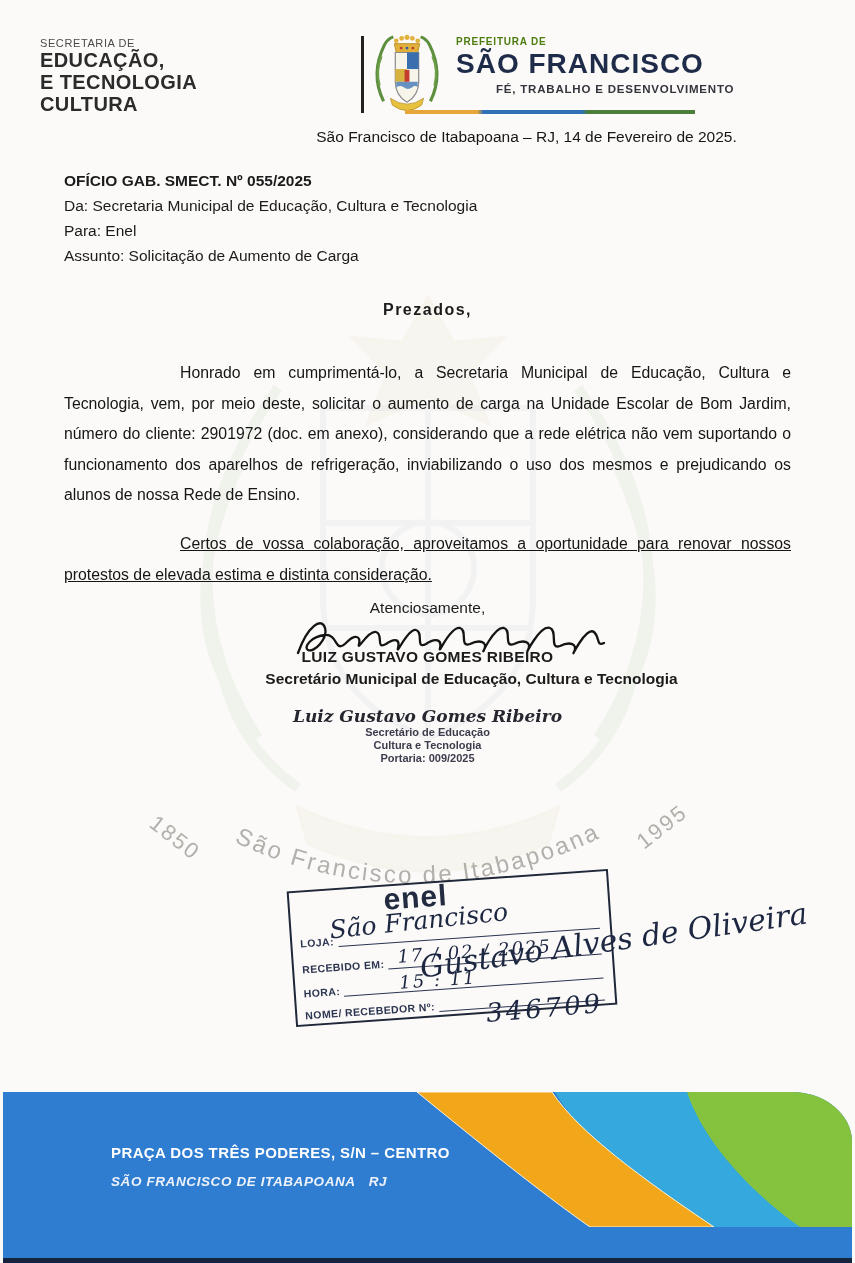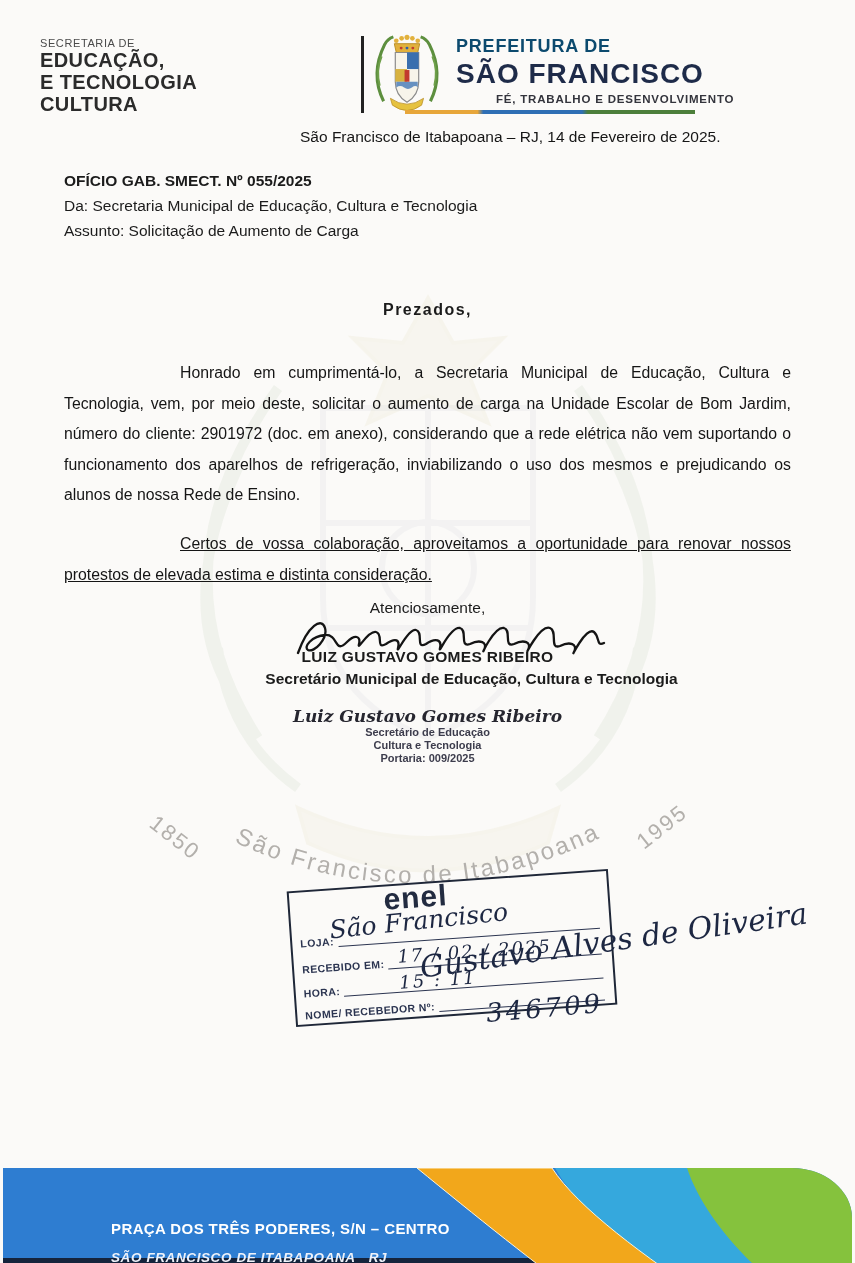--- a/index.html
+++ b/index.html
@@ -8,27 +8,27 @@
     background:#fbfaf8;
     font-family:"Liberation Sans",sans-serif;color:#1b1b1b;
   }
   
   .hdr-left{position:absolute;top:37px;left:40px;width:312px;color:#333;}
   .hdr-left .small{font-size:11px;letter-spacing:.6px;color:#4a4a4a;}
   .hdr-left .big{font-size:20px;font-weight:bold;line-height:22px;color:#2b2b2b;letter-spacing:.4px;}
   .hdr-divider{position:absolute;top:36px;left:361px;width:3px;height:77px;background:#222;}
   .hdr-emblem{position:absolute;top:27px;left:368px;width:78px;height:88px;}
   .hdr-right{position:absolute;top:36px;left:456px;}
-  .hdr-right .pre{font-size:18px;letter-spacing:.8px;color:#0c4a6e;font-weight:bold;}
+  .hdr-right .pre{font-size:10px;letter-spacing:.8px;color:#4d7c0f;font-weight:bold;}
   .hdr-right .name{font-size:28px;font-weight:bold;letter-spacing:1px;color:#1e2b49;margin-top:1px;}
   .hdr-right .motto{font-size:11.5px;letter-spacing:.8px;color:#33343c;font-weight:bold;margin-top:3px;margin-left:40px;}
   .hdr-line{position:absolute;top:110px;left:405px;width:290px;height:4px;
     background:linear-gradient(to right,#e7a63a 0%,#e7a63a 25%,#2f6fb5 27%,#2f6fb5 61%,#4c7f3b 63%,#4c7f3b 100%);}
   
-  .dateline{position:absolute;top:128px;left:300px;width:467px;text-align:left;font-size:15.5px;color:#161616;}
+  .dateline{position:absolute;top:128px;left:293px;width:467px;text-align:center;font-size:15.5px;color:#161616;}
   .refblock{position:absolute;top:168px;left:64px;font-size:15.5px;line-height:25px;}
   .refblock .num{font-weight:bold;}
   .salutation{position:absolute;top:301px;left:0;width:100%;text-align:center;font-size:16px;font-weight:bold;letter-spacing:1.5px;}
   .para{position:absolute;left:64px;width:727px;text-align:justify;font-size:15.8px;line-height:30.5px;text-indent:116px;color:#151515;}
   .p1{top:358px;}
   .p2{top:529px;text-decoration:underline;}
   .closing{position:absolute;top:599px;left:0;width:100%;text-align:center;font-size:15.5px;}
   .sig-svg{position:absolute;top:611px;left:292px;width:322px;height:56px;}
   .signer-name{position:absolute;top:648px;left:0;width:100%;text-align:center;font-size:15.5px;font-weight:bold;letter-spacing:.3px;}
   .signer-title{position:absolute;top:670px;left:0;width:100%;text-align:center;font-size:15.5px;font-weight:bold;margin-left:44px;}
@@ -46,21 +46,21 @@
   .rx-brand{position:absolute;top:-4px;left:94px;font-size:30px;font-weight:800;letter-spacing:1px;color:#222b40;}
   .rx-row{position:absolute;left:8px;right:10px;display:flex;align-items:flex-end;font-size:10.5px;letter-spacing:.4px;font-weight:bold;color:#2b3450;}
   .rx-row .line{flex:1;border-bottom:1.6px solid #2b3450;height:12px;margin-left:4px;}
   .hw{font-family:"DejaVu Serif",serif;font-style:italic;color:#1d2742;}
   .rx-hw-store{position:absolute;top:22px;left:38px;font-size:25px;transform:rotate(-2deg);}
   .rx-hw-date{position:absolute;top:60px;left:104px;font-size:18px;letter-spacing:2px;}
   .rx-hw-hour{position:absolute;top:86px;left:104px;font-size:18px;letter-spacing:2px;}
   .rx-hw-receiver{position:absolute;top:922px;left:418px;width:400px;font-size:30px;transform:rotate(-8deg);white-space:nowrap;}
   .rx-hw-reg{position:absolute;top:993px;left:486px;font-size:26px;letter-spacing:3px;transform:rotate(-5deg);}
   
-  .footer{position:absolute;left:3px;right:3px;bottom:0;height:95px;background:#2e7dd1;
+  .footer{position:absolute;left:3px;right:3px;bottom:0;height:171px;background:#2e7dd1;
     border-top-right-radius:60px 50px;overflow:hidden;padding-left:16px;}
   .footer-dark{position:absolute;left:0;right:0;bottom:0;height:5px;background:#15243c;}
   .footer-swoosh{position:absolute;right:0;top:0;width:460px;height:135px;}
   .footer-text{position:absolute;left:108px;top:52px;color:#ffffff;}
   .footer-text .l1{font-size:15px;font-weight:bold;letter-spacing:.4px;}
   .footer-text .l2{font-size:13.5px;font-weight:bold;font-style:italic;letter-spacing:.6px;margin-top:13px;color:#eef2fa;}
 </style>
 </head>
 <body>
 
@@ -118,20 +118,21 @@
     <div class="motto">FÉ, TRABALHO E DESENVOLVIMENTO</div>
   </div>
 
   <div class="hdr-line"></div>
 
   <div class="dateline">São Francisco de Itabapoana – RJ, 14 de Fevereiro de 2025.</div>
 
   <div class="refblock">
     <div class="num">OFÍCIO GAB. SMECT. Nº 055/2025</div>
     <div>Da: Secretaria Municipal de Educação, Cultura e Tecnologia</div>
+    <div>Para: Enel</div>
     <div>Assunto: Solicitação de Aumento de Carga</div>
   </div>
 
   <div class="salutation">Prezados,</div>
 
   <div class="para p1">Honrado em cumprimentá-lo, a Secretaria Municipal de Educação, Cultura e Tecnologia, vem, por meio deste, solicitar o aumento de carga na Unidade Escolar de Bom Jardim, número do cliente: 2901972 (doc. em anexo), considerando que a rede elétrica não vem suportando o funcionamento dos aparelhos de refrigeração, inviabilizando o uso dos mesmos e prejudicando os alunos de nossa Rede de Ensino.</div>
   <div class="para p2">Certos de vossa colaboração, aproveitamos a oportunidade para renovar nossos protestos de elevada estima e distinta consideração.</div>
 
   <div class="closing">Atenciosamente,</div>
 

